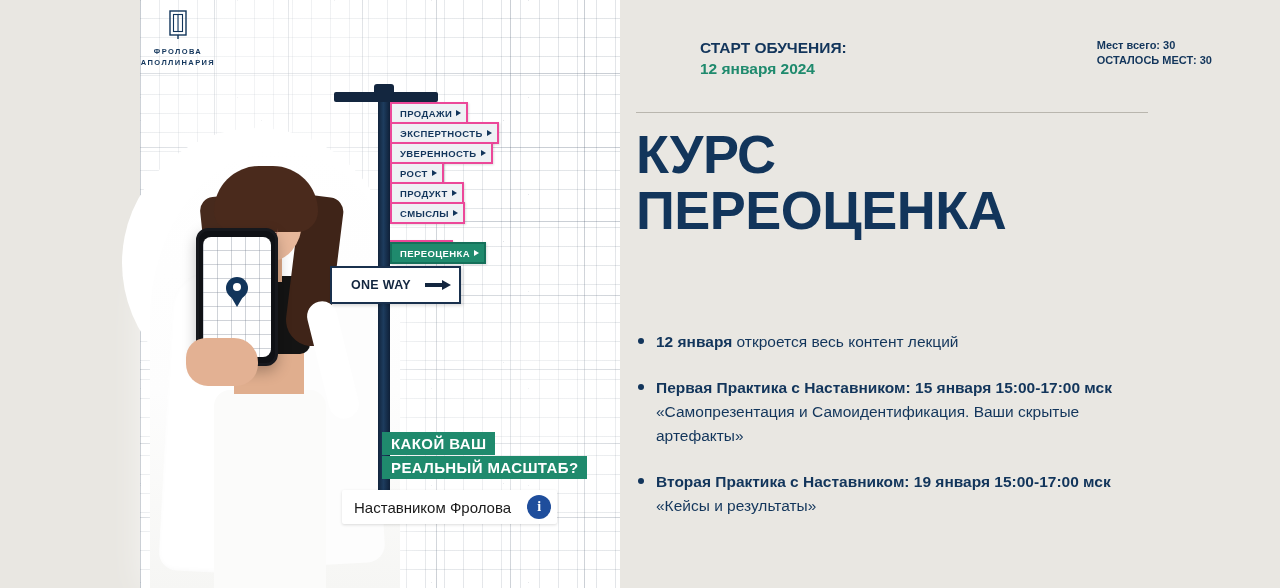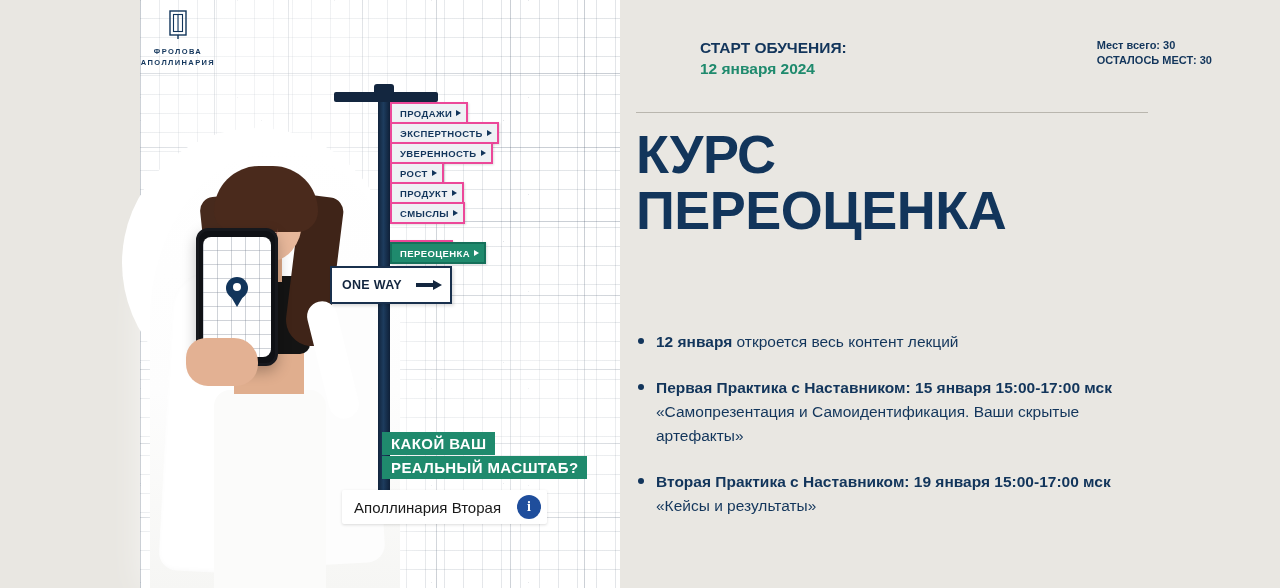--- a/index.html
+++ b/index.html
@@ -319,21 +319,21 @@
   .oneway {
     position: absolute;
     left: 330px;
     top: 266px;
     width: 108px;
     height: 34px;
     background: #ffffff;
     border: 2px solid #19304d;
     display: flex;
     align-items: center;
-    padding-left: 10px;
+    padding-left: 19px;
     font-size: 12.5px;
     font-weight: 700;
     letter-spacing: 0.3px;
     color: #13263f;
     box-shadow: 2px 2px 3px rgba(0,0,0,0.13);
   }
   .oneway .ow-arrow {
     position: absolute;
     right: 8px;
     top: 50%;
@@ -576,21 +576,21 @@
 
     <div class="oneway">
       <span>ONE WAY</span>
       <i class="ow-arrow"></i>
     </div>
 
     <div class="teal-line l1">КАКОЙ ВАШ</div>
     <div class="teal-line l2">РЕАЛЬНЫЙ МАСШТАБ?</div>
 
     <div class="name-chip">
-      <span>Аполлинария Вторая</span>
+      <span>Наставником Фролова</span>
       <span class="info-badge">i</span>
     </div>
   </div>
 
   <div class="logo">
     <span>
       <svg width="22" height="30" viewBox="0 0 22 30" aria-hidden="true">
         <rect x="3" y="1" width="16" height="24" fill="none" stroke="#12355b" stroke-width="1.4"></rect>
         <rect x="6.5" y="4.5" width="9" height="17" fill="none" stroke="#12355b" stroke-width="1.1"></rect>
         <line x1="11" y1="4.5" x2="11" y2="21.5" stroke="#12355b" stroke-width="1.1"></line>

